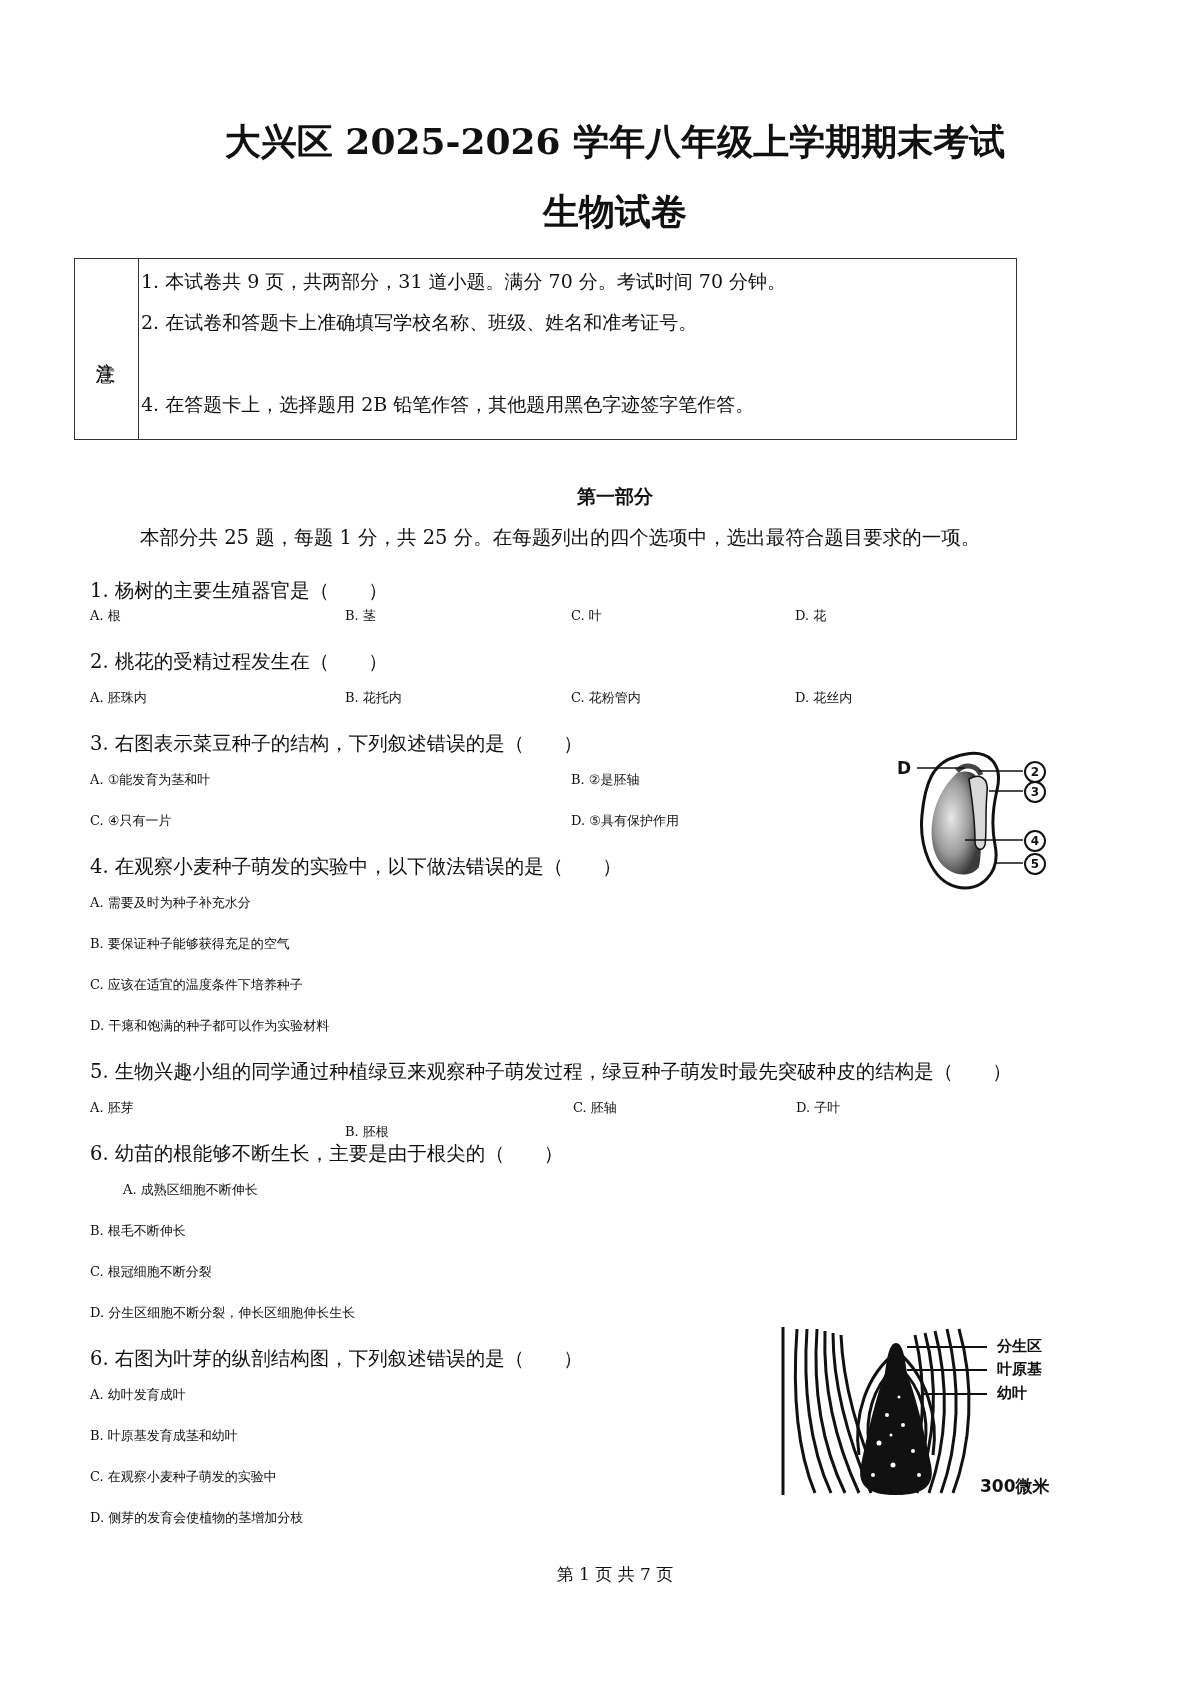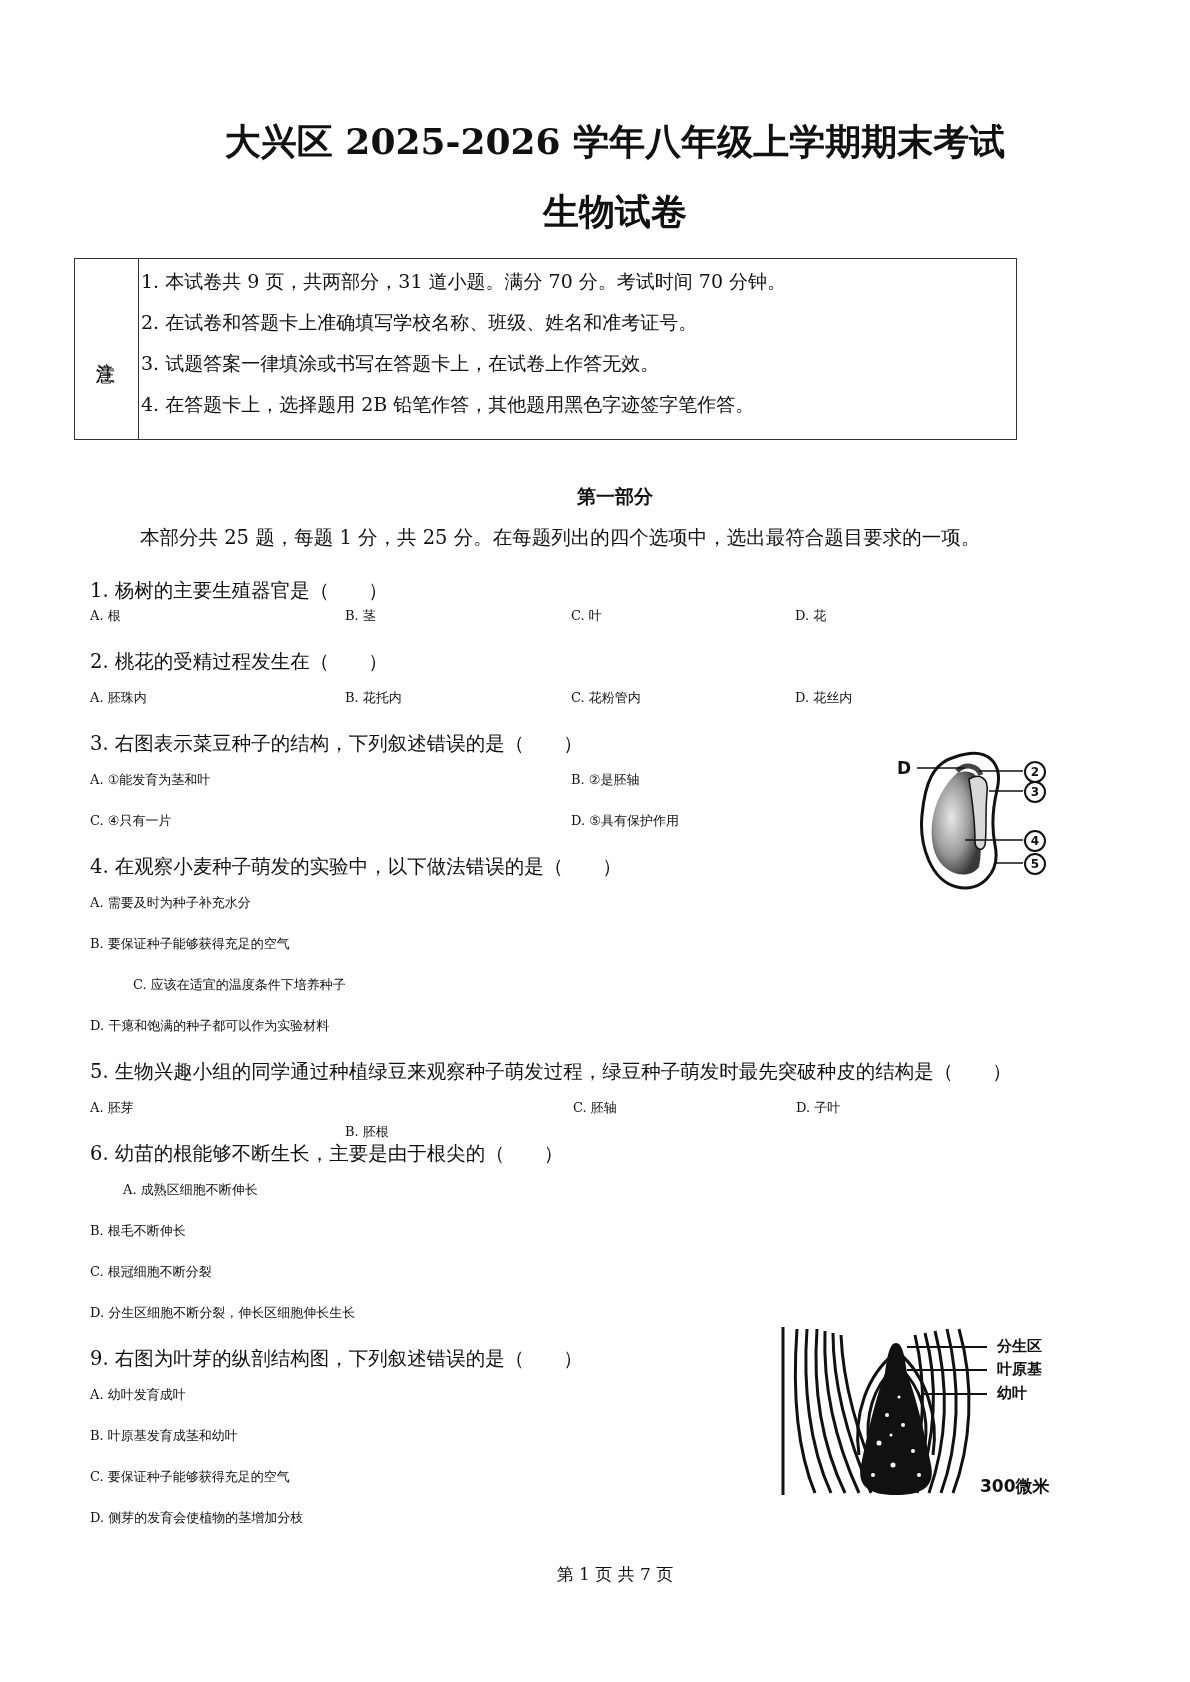--- a/index.html
+++ b/index.html
@@ -25,21 +25,20 @@
 
 <div class="abs title1">大兴区 2025-2026 学年八年级上学期期末考试</div>
 <div class="abs title2">生物试卷</div>
 
 <div class="notice">
   <div class="notice-label">
     <span>注意</span>
   </div>
   <div class="notice-line" style="top:10px">1. 本试卷共 9 页，共两部分，31 道小题。满分 70 分。考试时间 70 分钟。</div>
   <div class="notice-line" style="top:51px">2. 在试卷和答题卡上准确填写学校名称、班级、姓名和准考证号。</div>
-  <div class="notice-line" style="top:92px">3. 试题答案一律填涂或书写在答题卡上，在试卷上作答无效。</div>
   <div class="notice-line" style="top:133px">4. 在答题卡上，选择题用 2B 铅笔作答，其他题用黑色字迹签字笔作答。</div>
 </div>
 
 <div class="abs section">第一部分</div>
 <div class="abs txt" style="top:524px; left:120px;">本部分共 25 题，每题 1 分，共 25 分。在每题列出的四个选项中，选出最符合题目要求的一项。</div>
 
 <div class="abs txt" style="top:566px; left:70px;margin-top:11px;">1. 杨树的主要生殖器官是（　　）</div>
 <div class="abs opt" style="top:607px; left:70px;">A. 根</div>
 <div class="abs opt" style="top:607px; left:325px;">B. 茎</div>
 <div class="abs opt" style="top:607px; left:551px;">C. 叶</div>
@@ -79,39 +78,39 @@
   <span class="fig-label" style="left:2px; top:13px; font-size:17px;">D</span>
   <span class="circ" style="left:129px; top:16px;">2</span>
   <span class="circ" style="left:129px; top:36px;">3</span>
   <span class="circ" style="left:129px; top:85px;">4</span>
   <span class="circ" style="left:129px; top:108px;">5</span>
 </div>
 
 <div class="abs txt" style="top:853px; left:70px;">4. 在观察小麦种子萌发的实验中，以下做法错误的是（　　）</div>
 <div class="abs opt" style="top:894px; left:70px;">A. 需要及时为种子补充水分</div>
 <div class="abs opt" style="top:935px; left:70px;">B. 要保证种子能够获得充足的空气</div>
-<div class="abs opt" style="top:976px; left:70px;margin-left:43px;">C. 应该在适宜的温度条件下培养种子</div>
+<div class="abs opt" style="top:976px; left:70px;">C. 应该在适宜的温度条件下培养种子</div>
 <div class="abs opt" style="top:1017px; left:70px;">D. 干瘪和饱满的种子都可以作为实验材料</div>
 
 <div class="abs txt" style="top:1058px; left:70px;">5. 生物兴趣小组的同学通过种植绿豆来观察种子萌发过程，绿豆种子萌发时最先突破种皮的结构是（　　）</div>
 <div class="abs opt" style="top:1099px; left:70px;">A. 胚芽</div>
 <div class="abs opt" style="top:1099px; left:325px;margin-top:24px;">B. 胚根</div>
 <div class="abs opt" style="top:1099px; left:553px;">C. 胚轴</div>
 <div class="abs opt" style="top:1099px; left:776px;">D. 子叶</div>
 
 <div class="abs txt" style="top:1140px; left:70px;">6. 幼苗的根能够不断生长，主要是由于根尖的（　　）</div>
 <div class="abs opt" style="top:1181px; left:70px;margin-left:33px;">A. 成熟区细胞不断伸长</div>
 <div class="abs opt" style="top:1222px; left:70px;">B. 根毛不断伸长</div>
 <div class="abs opt" style="top:1263px; left:70px;">C. 根冠细胞不断分裂</div>
 <div class="abs opt" style="top:1304px; left:70px;">D. 分生区细胞不断分裂，伸长区细胞伸长生长</div>
 
-<div class="abs txt" style="top:1345px; left:70px;">9. 右图为叶芽的纵剖结构图，下列叙述错误的是（　　）</div>
+<div class="abs txt" style="top:1345px; left:70px;">6. 右图为叶芽的纵剖结构图，下列叙述错误的是（　　）</div>
 <div class="abs opt" style="top:1386px; left:70px;">A. 幼叶发育成叶</div>
 <div class="abs opt" style="top:1427px; left:70px;">B. 叶原基发育成茎和幼叶</div>
-<div class="abs opt" style="top:1468px; left:70px;">C. 要保证种子能够获得充足的空气</div>
+<div class="abs opt" style="top:1468px; left:70px;">C. 在观察小麦种子萌发的实验中</div>
 <div class="abs opt" style="top:1509px; left:70px;">D. 侧芽的发育会使植物的茎增加分枝</div>
 
 <div class="figure" style="left:775px; top:1325px; width:290px; height:180px;">
   <svg width="290" height="180" viewBox="0 0 290 180">
     <g fill="none" stroke="#111" stroke-width="3">
       <path d="M8 2 L 8 170"></path>
       <path d="M22 4 C 18 60, 20 120, 40 168"></path>
       <path d="M32 4 C 28 60, 34 120, 56 168"></path>
       <path d="M42 4 C 38 60, 46 118, 70 168"></path>
       <path d="M50 6 C 48 60, 60 116, 84 168"></path>

